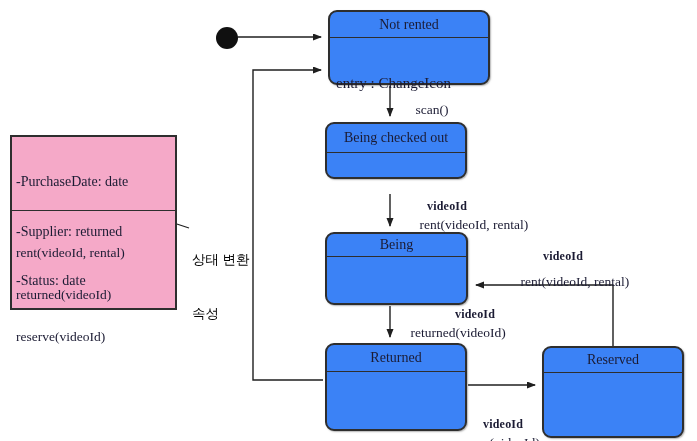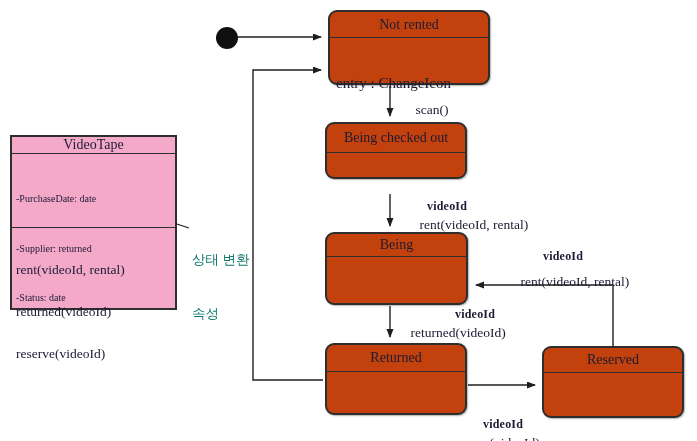--- a/index.html
+++ b/index.html
@@ -8,35 +8,35 @@
     position:relative;width:697px;height:441px;background:#ffffff;overflow:hidden;
     font-family:"Liberation Serif","DejaVu Serif",serif;color:#1b1b33;
   }
   #wires{position:absolute;left:0;top:0;width:697px;height:441px;}
 
   
   .init-dot{position:absolute;left:216px;top:27px;width:22px;height:22px;
     border-radius:50%;background:#101010;}
 
   
-  .state{position:absolute;background:#c2410c;border:2px solid #2e2e2e;border-radius:9px;
+  .state{position:absolute;background:#3b82f6;border:2px solid #2e2e2e;border-radius:9px;
     box-shadow:1px 1px 1.5px rgba(110,110,110,.5);}
   .state .stitle{border-bottom:1.5px solid #2e2e2e;display:flex;align-items:center;
     justify-content:center;font-size:14px;white-space:pre;}
   .state .sbody{padding:3px 6px;font-size:15px;line-height:17px;white-space:pre;}
 
   .st-not-rented{left:328px;top:10px;width:162px;height:75px;}
   .st-not-rented .stitle{height:26px;}
   .st-being{left:325px;top:122px;width:142px;height:57px;}
   .st-being .stitle{height:29px;}
   .st-rented{left:325px;top:232px;width:143px;height:73px;}
   .st-rented .stitle{height:23px;}
-  .st-returned{left:325px;top:343px;width:142px;height:72px;}
+  .st-returned{left:325px;top:343px;width:142px;height:88px;}
   .st-returned .stitle{height:27px;}
-  .st-reserved{left:542px;top:346px;width:142px;height:72px;}
+  .st-reserved{left:542px;top:346px;width:142px;height:92px;}
   .st-reserved .stitle{height:25px;}
 
   
   .tlabel{position:absolute;font-size:13.5px;white-space:pre;color:#1b1b33;}
   .tlabel .overlay{position:absolute;font-weight:bold;font-size:12px;letter-spacing:.2px;}
   .lb-scan{left:402px;top:86px;}
   .lb-rent1{left:406px;top:201px;}
   .lb-rent1 .overlay{left:21px;top:-2px;}
   .lb-returned{left:397px;top:309px;}
   .lb-returned .overlay{left:58px;top:-2px;}
@@ -44,26 +44,26 @@
   .lb-reserve .overlay{left:46px;top:-2px;}
   .lb-rent2{left:507px;top:258px;}
   .lb-rent2 .overlay{left:36px;top:-9px;}
 
   
   .classbox{position:absolute;left:10px;top:135px;width:167px;height:175px;
     background:#f5a9c8;border:2px solid #2e2e2e;display:flex;flex-direction:column;}
   .classbox .ctitle{height:23px;border-bottom:1.5px solid #2e2e2e;display:flex;
     align-items:center;justify-content:center;font-size:14px;white-space:pre;}
   .classbox .cattrs{height:74px;border-bottom:1.5px solid #2e2e2e;padding:4px 4px 0 4px;
-    font-size:10px;line-height:16.5px;white-space:pre;}
+    font-size:14px;line-height:16.5px;white-space:pre;}
   .classbox .cops{flex:1;padding:7px 4px 0 4px;font-size:13.5px;line-height:14px;white-space:pre;}
 
   
   .note{position:absolute;left:192px;top:215px;font-size:13.5px;line-height:18px;
-    color:#0f766e;white-space:pre;}
+    color:#000000;white-space:pre;}
 </style>
 </head>
 <body>
 
 <div id="stage">
 
   <svg id="wires" viewBox="0 0 697 441" xmlns="http://www.w3.org/2000/svg">
     <defs>
       <marker id="arr" markerWidth="10" markerHeight="8" refX="8" refY="3.5" orient="auto" markerUnits="userSpaceOnUse">
         <path d="M0,0 L9,3.5 L0,7 Z" fill="#1f1f1f"></path>
@@ -127,21 +127,20 @@
     <span>reserve(videoId)</span>
     <span class="overlay">videoId</span>
   </div>
 
   <div class="tlabel lb-rent2">
     <span>rent(videoId, rental)</span>
     <span class="overlay">videoId</span>
   </div>
 
   <div class="classbox">
-    <div class="ctitle">VideoTape</div>
     <div class="cattrs">
       <div>-PurchaseDate: date</div>
       <div>-Supplier: returned</div>
       <div>-Status: date</div>
     </div>
     <div class="cops">
       <div>rent(videoId, rental)</div>
       <div>returned(videoId)</div>
       <div>reserve(videoId)</div>
     </div>

